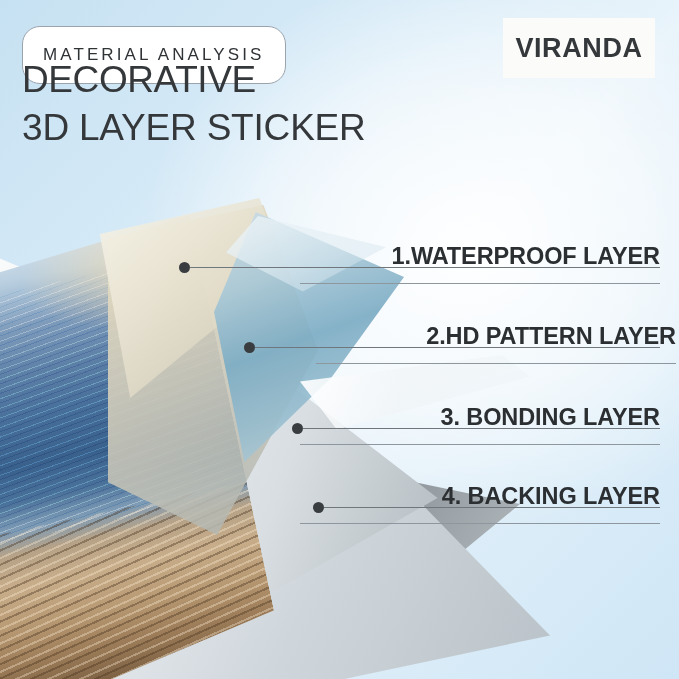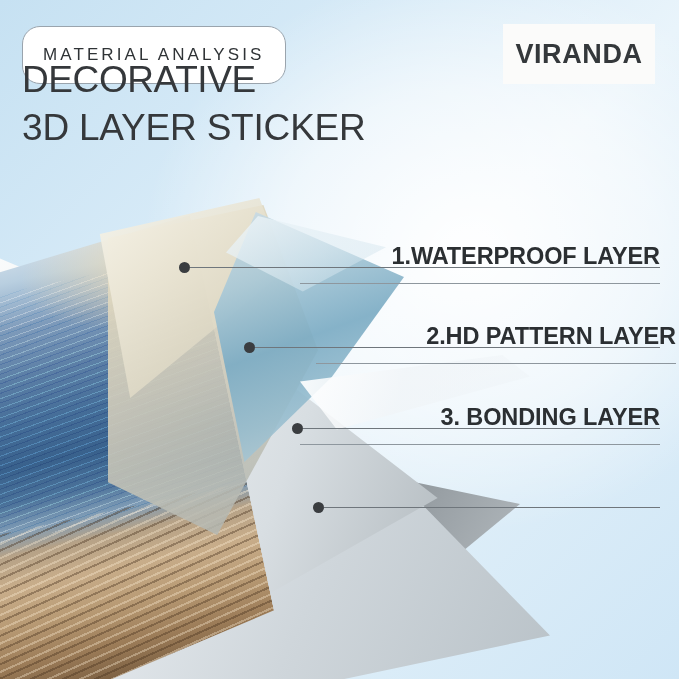--- a/index.html
+++ b/index.html
@@ -138,21 +138,21 @@
   
   .heading{
     position:absolute;left:22px;top:56px;
     color:#35383b;font-weight:normal;font-size:37px;line-height:48px;
     letter-spacing:-0.4px;white-space:nowrap;
   }
   .heading .l2{letter-spacing:-0.2px;}
 
   
   .logo-box{
-    position:absolute;left:503px;top:24px;width:152px;height:60px;
+    position:absolute;left:503px;top:18px;width:152px;height:60px;
     background:#fbfbfa;
     display:flex;align-items:center;justify-content:center;
   }
   .logo-box .logo-text{
     font-size:27px;font-weight:bold;color:#34383b;letter-spacing:0.6px;
   }
 
   
   .label{
     position:absolute;text-align:right;white-space:nowrap;
@@ -207,14 +207,15 @@
   <div class="leader" style="left:324px;top:507px;width:336px;"></div>
 
   <div class="dot" style="left:179px;top:262px;"></div>
   <div class="dot" style="left:244px;top:342px;"></div>
   <div class="dot" style="left:292px;top:423px;"></div>
   <div class="dot" style="left:313px;top:502px;"></div>
 
   <div class="label" style="left:300px;top:243px;width:360px;">1.WATERPROOF LAYER</div>
   <div class="label" style="left:316px;top:323px;width:360px;">2.HD PATTERN LAYER</div>
   <div class="label" style="left:300px;top:404px;width:360px;">3. BONDING LAYER</div>
+  <div class="label" style="left:300px;top:483px;width:360px;">4. BACKING LAYER</div>
 
 </div>
 
 </body></html>

